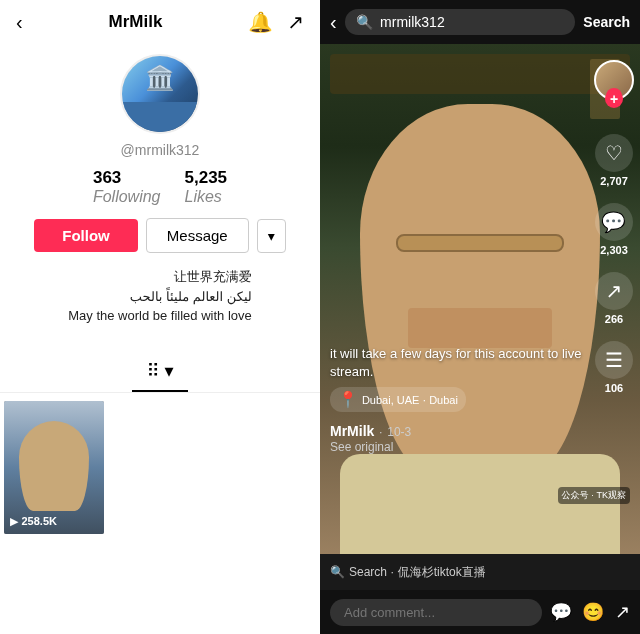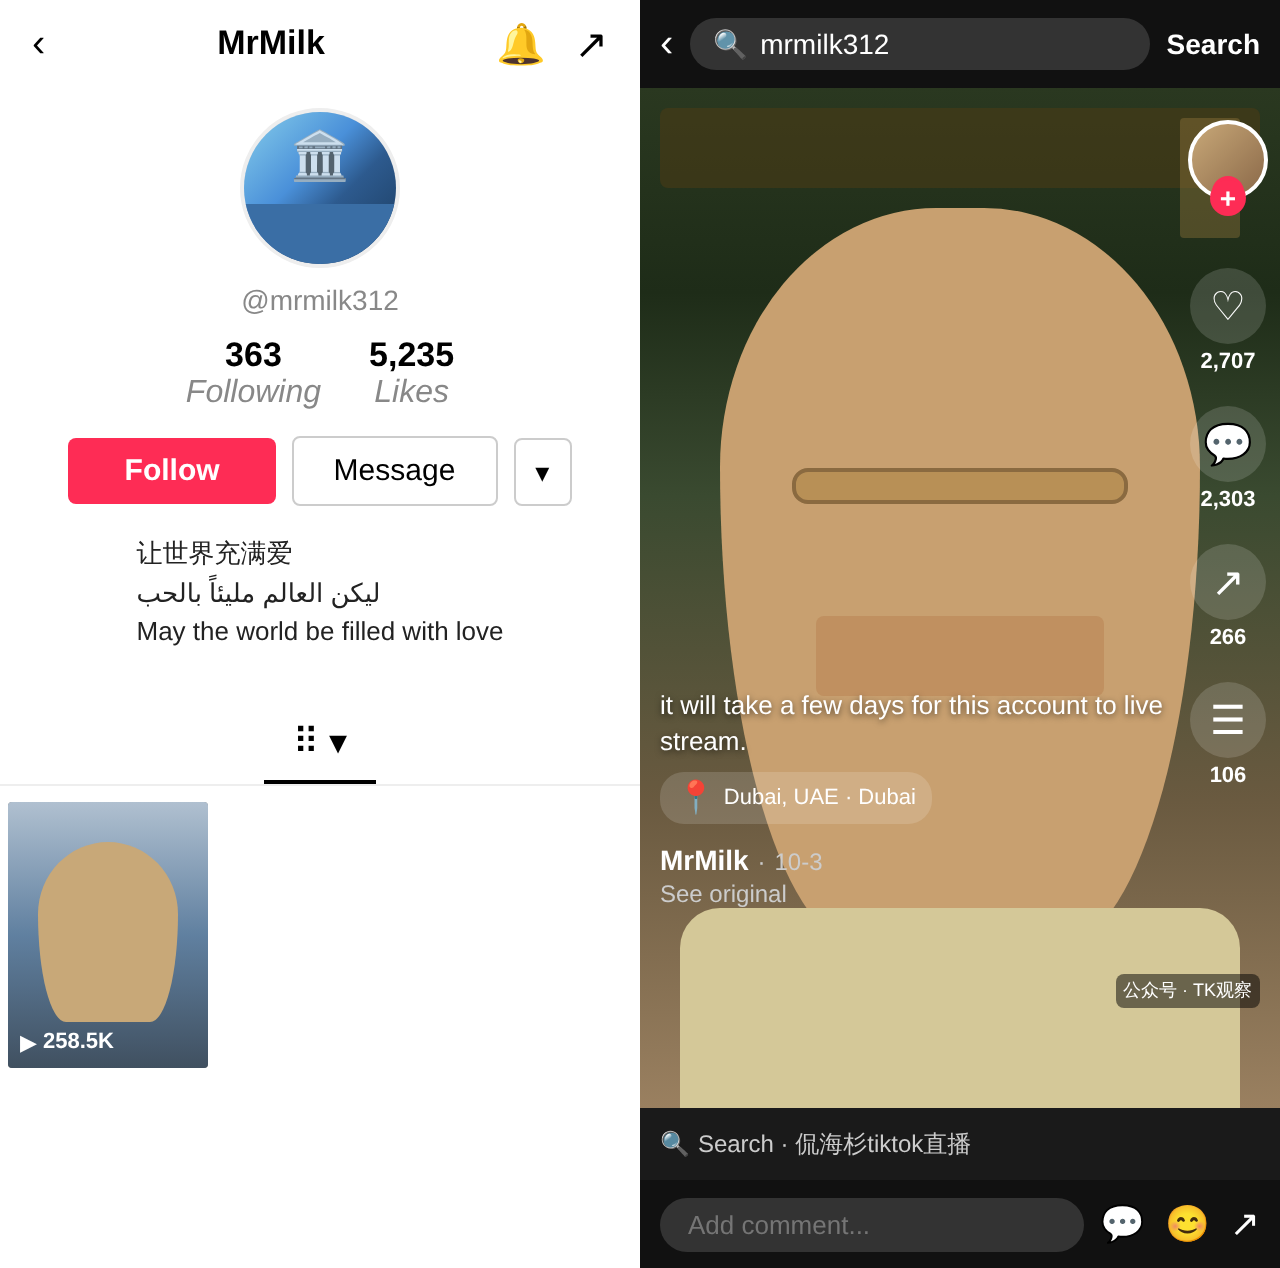--- a/index.html
+++ b/index.html
@@ -94,21 +94,20 @@
     }
 
     .stats-row {
       display: flex;
       gap: 24px;
       margin-bottom: 12px;
     }
     .stat-item {
       display: flex;
       flex-direction: column;
-      align-items: center;
     }
     .stat-value {
       font-size: 17px;
       font-weight: 700;
       color: #000;
     }
     .stat-label {
       font-size: 16px;
       color: #888;
       font-style: italic;
@@ -144,21 +143,21 @@
       background: #fff;
       color: #000;
       border: 1.5px solid #ccc;
       border-radius: 4px;
       padding: 8px 10px;
       font-size: 14px;
       cursor: pointer;
     }
 
     .bio-section {
-      text-align: left;
+      text-align: right;
       padding: 0 16px;
       margin-bottom: 14px;
     }
     .bio-line {
       font-size: 13px;
       color: #222;
       line-height: 1.5;
     }
     .bio-line.arabic {
       direction: rtl;

